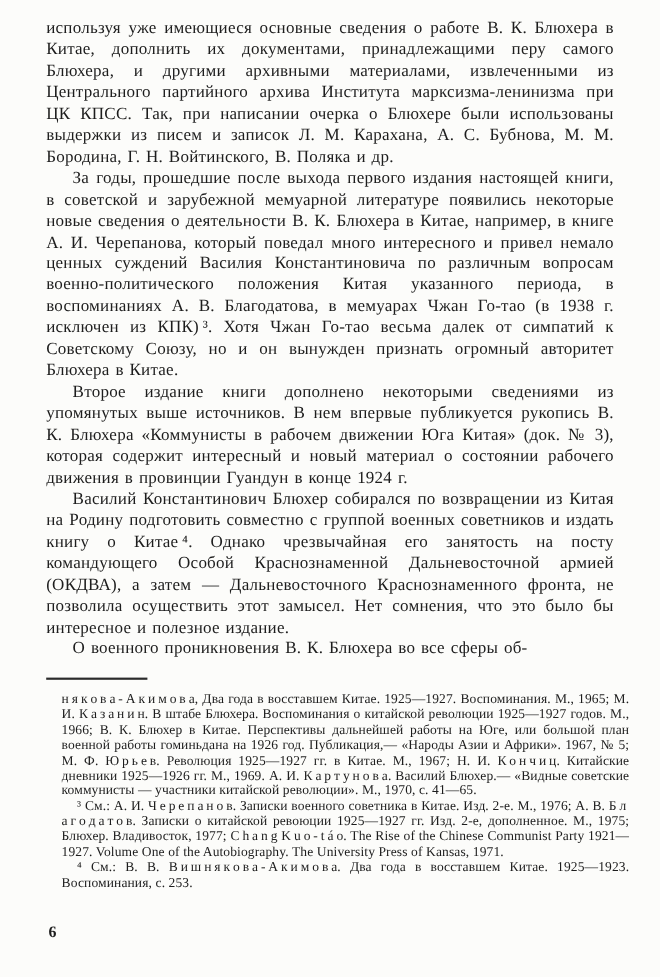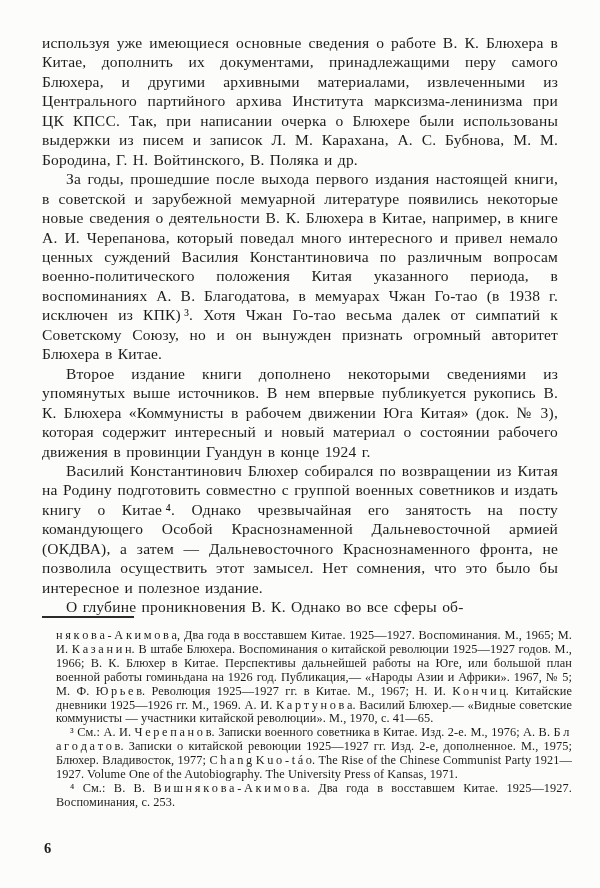--- a/index.html
+++ b/index.html
@@ -12,21 +12,21 @@
     width: 600px;
     height: 888px;
     background: #fcfcfa;
     color: #1d1d1d;
     font-family: "Liberation Serif", "DejaVu Serif", serif;
     overflow: hidden;
   }
   .main-text {
     position: absolute;
     left: 42px;
-    top: 33px;
+    top: 16px;
     width: 516px;
     height: 584px;
     overflow: hidden;
     font-size: 15.5px;
     line-height: 19.45px;
     text-align: justify;
     letter-spacing: 0.2px;
     word-spacing: 1.2px;
     hyphens: none;
   }
@@ -75,26 +75,26 @@
 </head>
 <body>
 
 <div class="page">
 
   <div class="main-text">
     <p>используя уже имеющиеся основные сведения о работе В. К. Блюхера в Китае, дополнить их документами, принадлежащими перу самого Блюхера, и другими архивными материалами, извлеченными из Центрального партийного архива Института марксизма-ленинизма при ЦК КПСС. Так, при написании очерка о Блюхере были использованы выдержки из писем и записок Л. М. Карахана, А. С. Бубнова, М. М. Бородина, Г. Н. Войтинского, В. Поляка и др.</p>
     <p class="indent">За годы, прошедшие после выхода первого издания настоящей книги, в советской и зарубежной мемуарной литературе появились некоторые новые сведения о деятельности В. К. Блюхера в Китае, например, в книге А. И. Черепанова, который поведал много интересного и привел немало ценных суждений Василия Константиновича по различным вопросам военно-политического положения Китая указанного периода, в воспоминаниях А. В. Благодатова, в мемуарах Чжан Го-тао (в 1938 г. исключен из КПК) ³. Хотя Чжан Го-тао весьма далек от симпатий к Советскому Союзу, но и он вынужден признать огромный авторитет Блюхера в Китае.</p>
     <p class="indent">Второе издание книги дополнено некоторыми сведениями из упомянутых выше источников. В нем впервые публикуется рукопись В. К. Блюхера «Коммунисты в рабочем движении Юга Китая» (док. № 3), которая содержит интересный и новый материал о состоянии рабочего движения в провинции Гуандун в конце 1924 г.</p>
     <p class="indent">Василий Константинович Блюхер собирался по возвращении из Китая на Родину подготовить совместно с группой военных советников и издать книгу о Китае ⁴. Однако чрезвычайная его занятость на посту командующего Особой Краснознаменной Дальневосточной армией (ОКДВА), а затем — Дальневосточного Краснознаменного фронта, не позволила осуществить этот замысел. Нет сомнения, что это было бы интересное и полезное издание.</p>
-    <p class="indent">О глубине проникновения В. К. Однако во все сферы об-</p>
+    <p class="indent">О военного проникновения В. К. Блюхера во все сферы об-</p>
   </div>
 
   <div class="footnote-rule"></div>
 
   <div class="footnotes">
     <p>н я к о в а - А к и м о в а, Два года в восставшем Китае. 1925—1927. Воспоминания. М., 1965; М. И. К а з а н и н. В штабе Блюхера. Воспоминания о китайской революции 1925—1927 годов. М., 1966; В. К. Блюхер в Китае. Перспективы дальнейшей работы на Юге, или большой план военной работы гоминьдана на 1926 год. Публикация,— «Народы Азии и Африки». 1967, № 5; М. Ф. Ю р ь е в. Революция 1925—1927 гг. в Китае. М., 1967; Н. И. К о н ч и ц. Китайские дневники 1925—1926 гг. М., 1969. А. И. К а р т у н о в а. Василий Блюхер.— «Видные советские коммунисты — участники китайской революции». М., 1970, с. 41—65.</p>
     <p class="fn-indent">³ См.: А. И. Ч е р е п а н о в. Записки военного советника в Китае. Изд. 2-е. М., 1976; А. В. Б л а г о д а т о в. Записки о китайской ревоюции 1925—1927 гг. Изд. 2-е, дополненное. М., 1975; Блюхер. Владивосток, 1977; C h a n g K u o - t á o. The Rise of the Chinese Communist Party 1921—1927. Volume One of the Autobiography. The University Press of Kansas, 1971.</p>
-    <p class="fn-indent">⁴ См.: В. В. В и ш н я к о в а - А к и м о в а. Два года в восставшем Китае. 1925—1927. Воспоминания, с. 253.</p>
+    <p class="fn-indent">⁴ См.: В. В. В и ш н я к о в а - А к и м о в а. Два года в восставшем Китае. 1925—1923. Воспоминания, с. 253.</p>
   </div>
 
   <div class="page-number">6</div>
 
 </div>
 
 </body></html>

